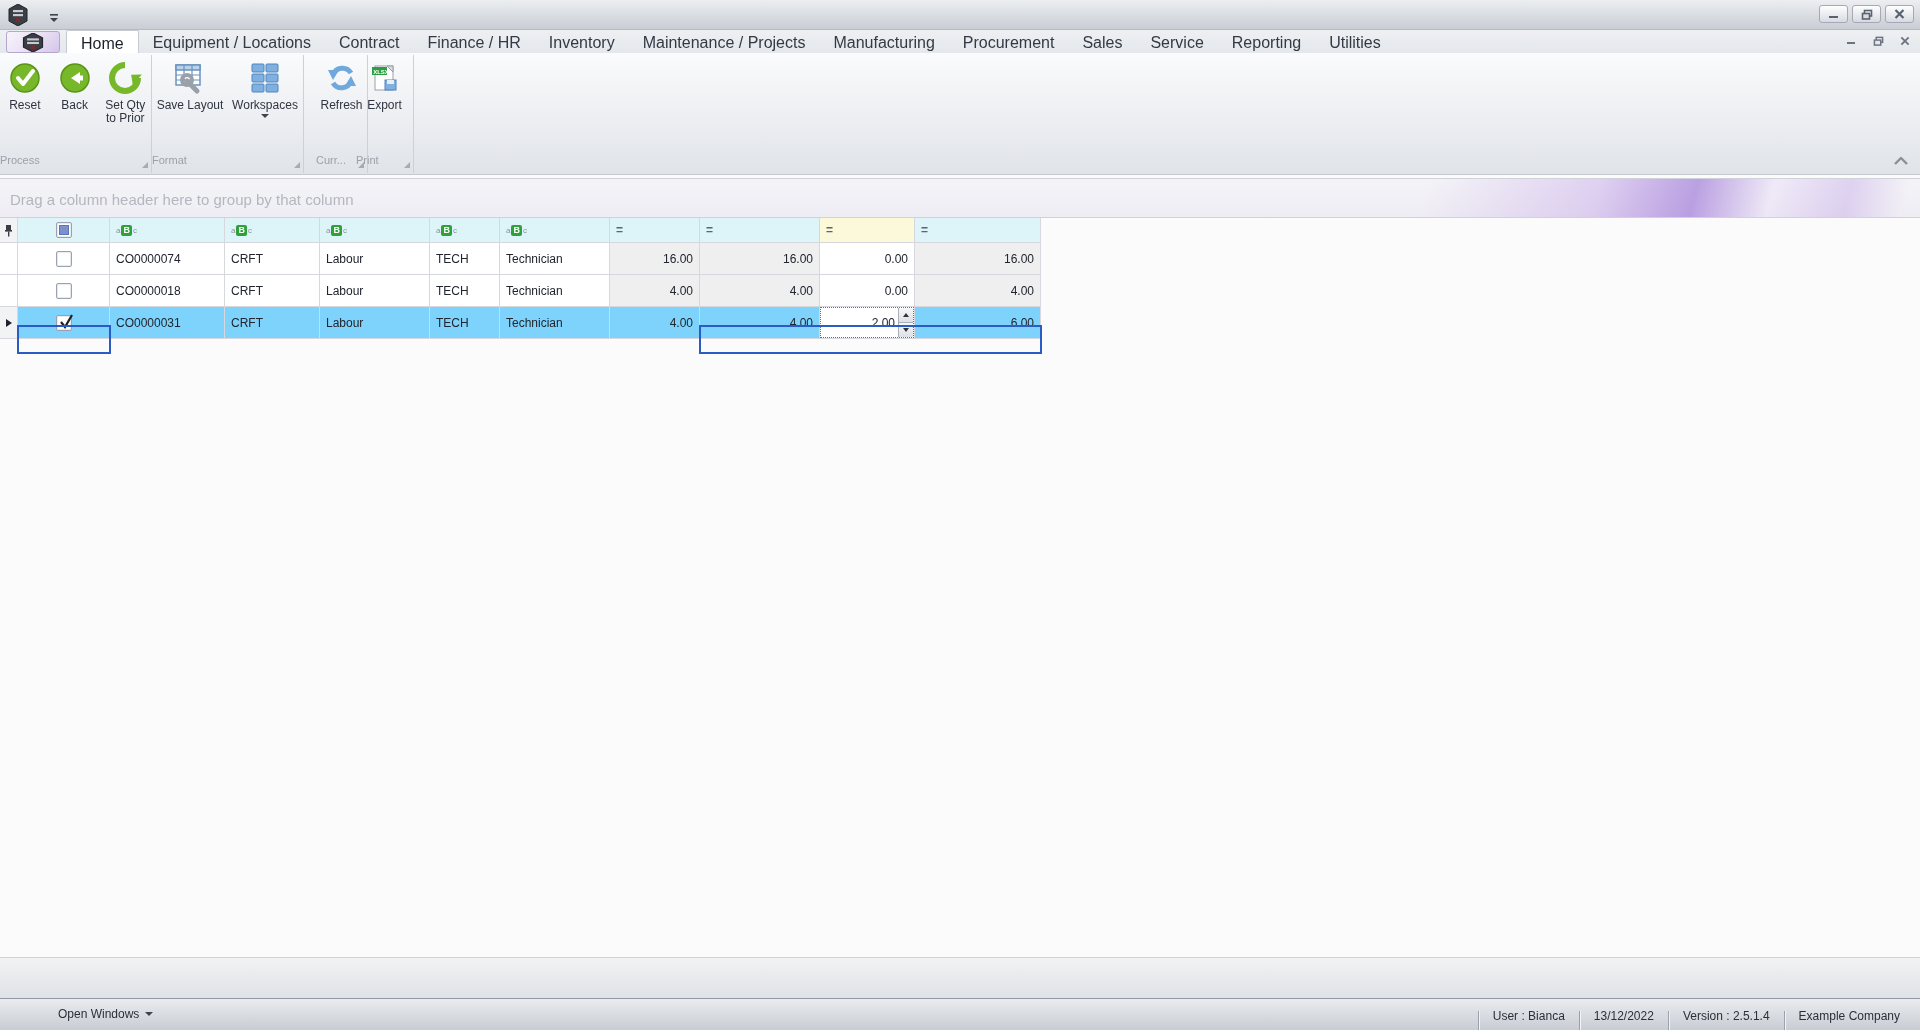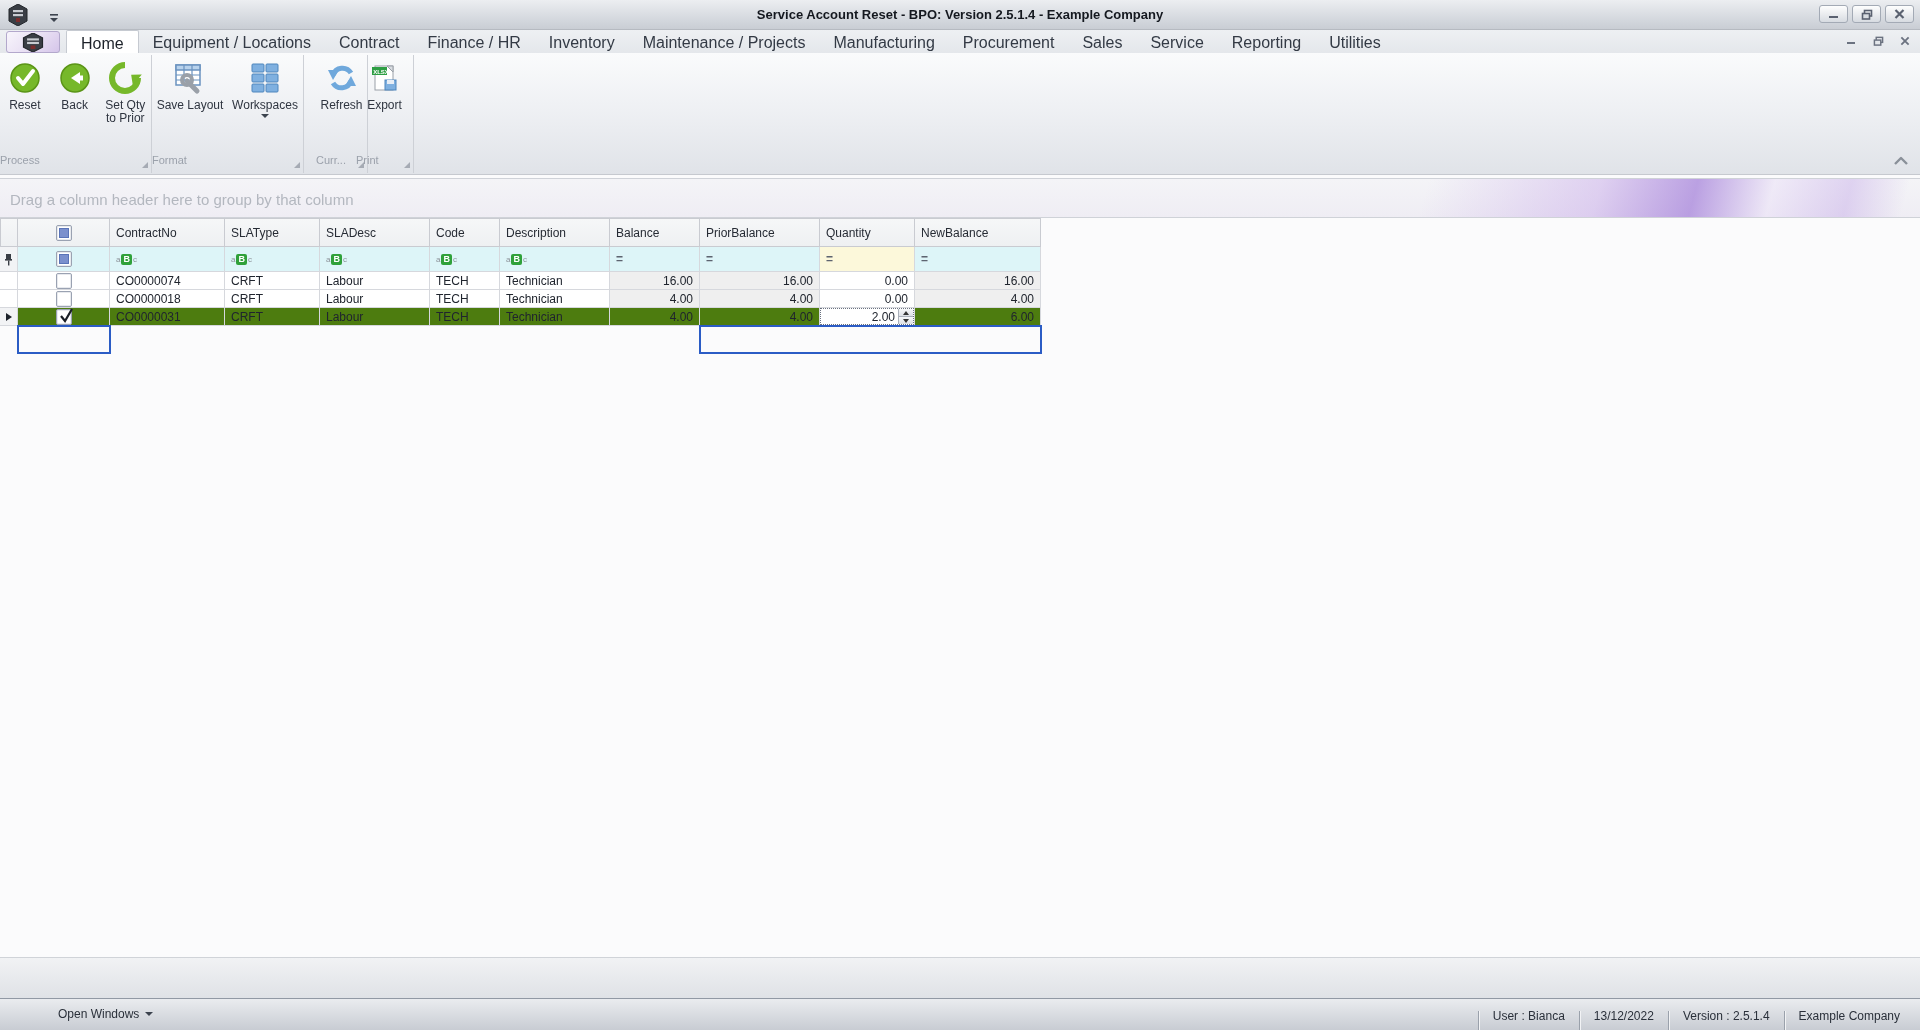--- a/index.html
+++ b/index.html
@@ -77,23 +77,23 @@
   .hrow .gcell { height:29px; background:linear-gradient(#f6f7f8,#eef0f2);
                  border-right:1px solid #c9cbd1; border-bottom:1px solid #c9cbd1;
                  border-top:1px solid #c9cbd1; color:#262b34;
                  justify-content:flex-start; }
   .hrow .c0 { border-left:1px solid #c9cbd1; }
   .hrow .c1 { justify-content:center; }
   .frow .gcell { height:25px; background:#ddf5f8; }
   .frow .c0 { background:#f2f3f5; justify-content:center; }
   .frow .c9 { background:#fcf8da; justify-content:flex-start; }
   .frow .c7, .frow .c8, .frow .c10 { justify-content:flex-start; }
-  .drow .gcell { height:18px; background:#ffffff; }
+  .drow .gcell { height:32px; background:#ffffff; }
   .drow .c7, .drow .c8, .drow .c10 { background:#efefef;padding-left:8px; }
-  .drow.selected .gcell { background:#4d7c0f; }
+  .drow.selected .gcell { background:#7dd3fc; }
   .drow.selected .c0 { background:#f2f3f5; }
   .drow.selected .c9 { background:#dde1f6; padding:0; }
   .eq { color:#5d6470; font-weight:bold; letter-spacing:1px; }
   .abc { display:flex; align-items:center; gap:1px; font-size:8px; color:#8b9097; }
   .abc .mid { background:#2fa13a; color:#fff; font-size:9px; font-weight:bold;
               padding:0 2px; border-radius:2px; line-height:11px; }
 
   
   .cb { width:16px; height:16px; border:1px solid #9aa2b2; background:#fff;
         border-radius:2px; display:flex; align-items:center; justify-content:center;
@@ -149,21 +149,20 @@
       <rect x="5" y="10" width="10" height="2.2" fill="#c9ccd2"></rect>
       <rect x="8" y="14" width="4" height="4" fill="#7a2d2d"></rect>
     </svg>
   </span>
   <span class="qat-arrow">
     <svg width="12" height="10" viewBox="0 0 12 10">
       <rect x="2" y="1" width="8" height="1.6" fill="#3c434e"></rect>
       <polygon points="2,5 10,5 6,9" fill="#3c434e"></polygon>
     </svg>
   </span>
-  <div class="title-text">Service Account Reset - BPO: Version 2.5.1.4 - Example Company</div>
   <div class="win-btns">
     <div class="win-btn">
       <svg width="11" height="9" viewBox="0 0 11 9">
           <rect x="1" y="6" width="9" height="2" fill="#5a6170"></rect>
         </svg>
     </div>
     <div class="win-btn">
       <svg width="12" height="11" viewBox="0 0 12 11">
         <rect x="3.5" y="1.5" width="7" height="5.5" fill="none" stroke="#5a6170" stroke-width="1.6"></rect>
         <rect x="1.5" y="4.5" width="7" height="5.5" fill="#d9dde2" stroke="#5a6170" stroke-width="1.6"></rect>
@@ -318,35 +317,20 @@
     </svg>
   </span>
 </div>
 
 <div class="groupby">
   <span class="groupby-hint">Drag a column header here to group by that column</span>
 </div>
 
 <div class="grid" style="position:absolute;">
 
-  <div class="grow hrow">
-    <div class="gcell c0"></div>
-    <div class="gcell c1">
-      <span class="cb filled"></span>
-    </div>
-    <div class="gcell c2">ContractNo</div>
-    <div class="gcell c3">SLAType</div>
-    <div class="gcell c4">SLADesc</div>
-    <div class="gcell c5">Code</div>
-    <div class="gcell c6">Description</div>
-    <div class="gcell c7" style="justify-content:flex-start;">Balance</div>
-    <div class="gcell c8" style="justify-content:flex-start;">PriorBalance</div>
-    <div class="gcell c9" style="justify-content:flex-start;">Quantity</div>
-    <div class="gcell c10" style="justify-content:flex-start;">NewBalance</div>
-  </div>
 
   <div class="grow frow">
     <div class="gcell c0">
       <svg width="9" height="13" viewBox="0 0 9 13">
         <rect x="2" y="1" width="5" height="5" fill="#3a3e45"></rect>
         <rect x="1" y="6" width="7" height="1.6" fill="#3a3e45"></rect>
         <rect x="4" y="7.5" width="1.4" height="5" fill="#3a3e45"></rect>
       </svg>
     </div>
     <div class="gcell c1">

